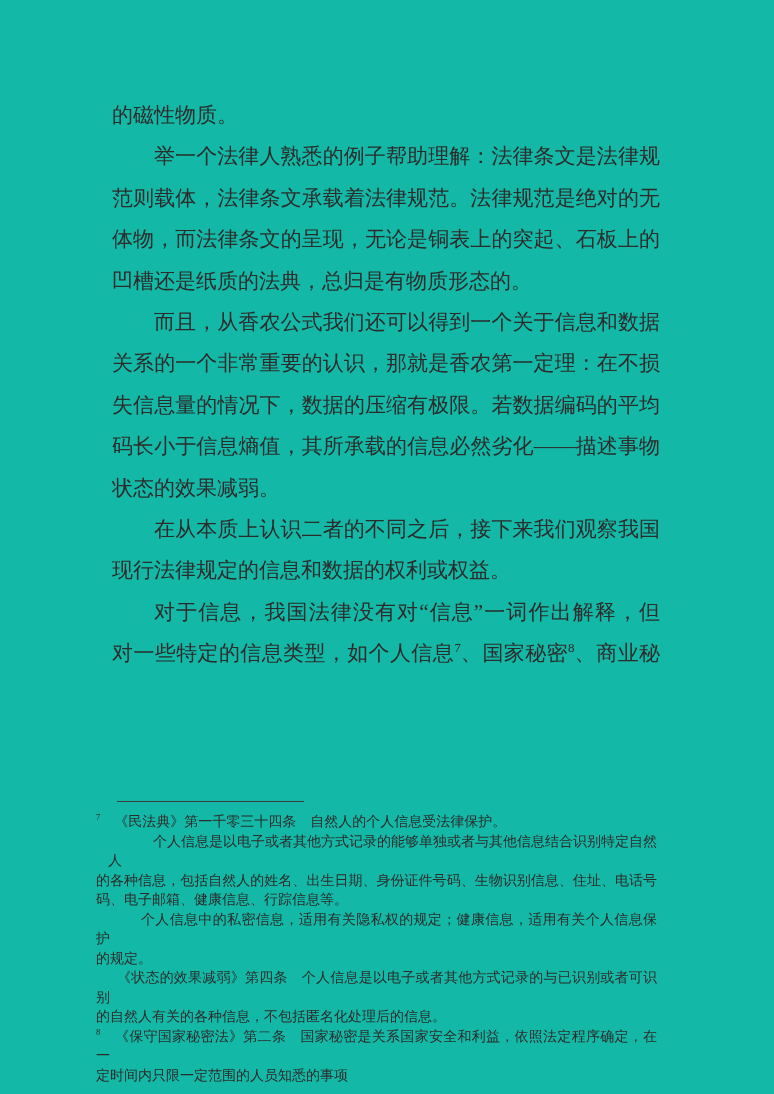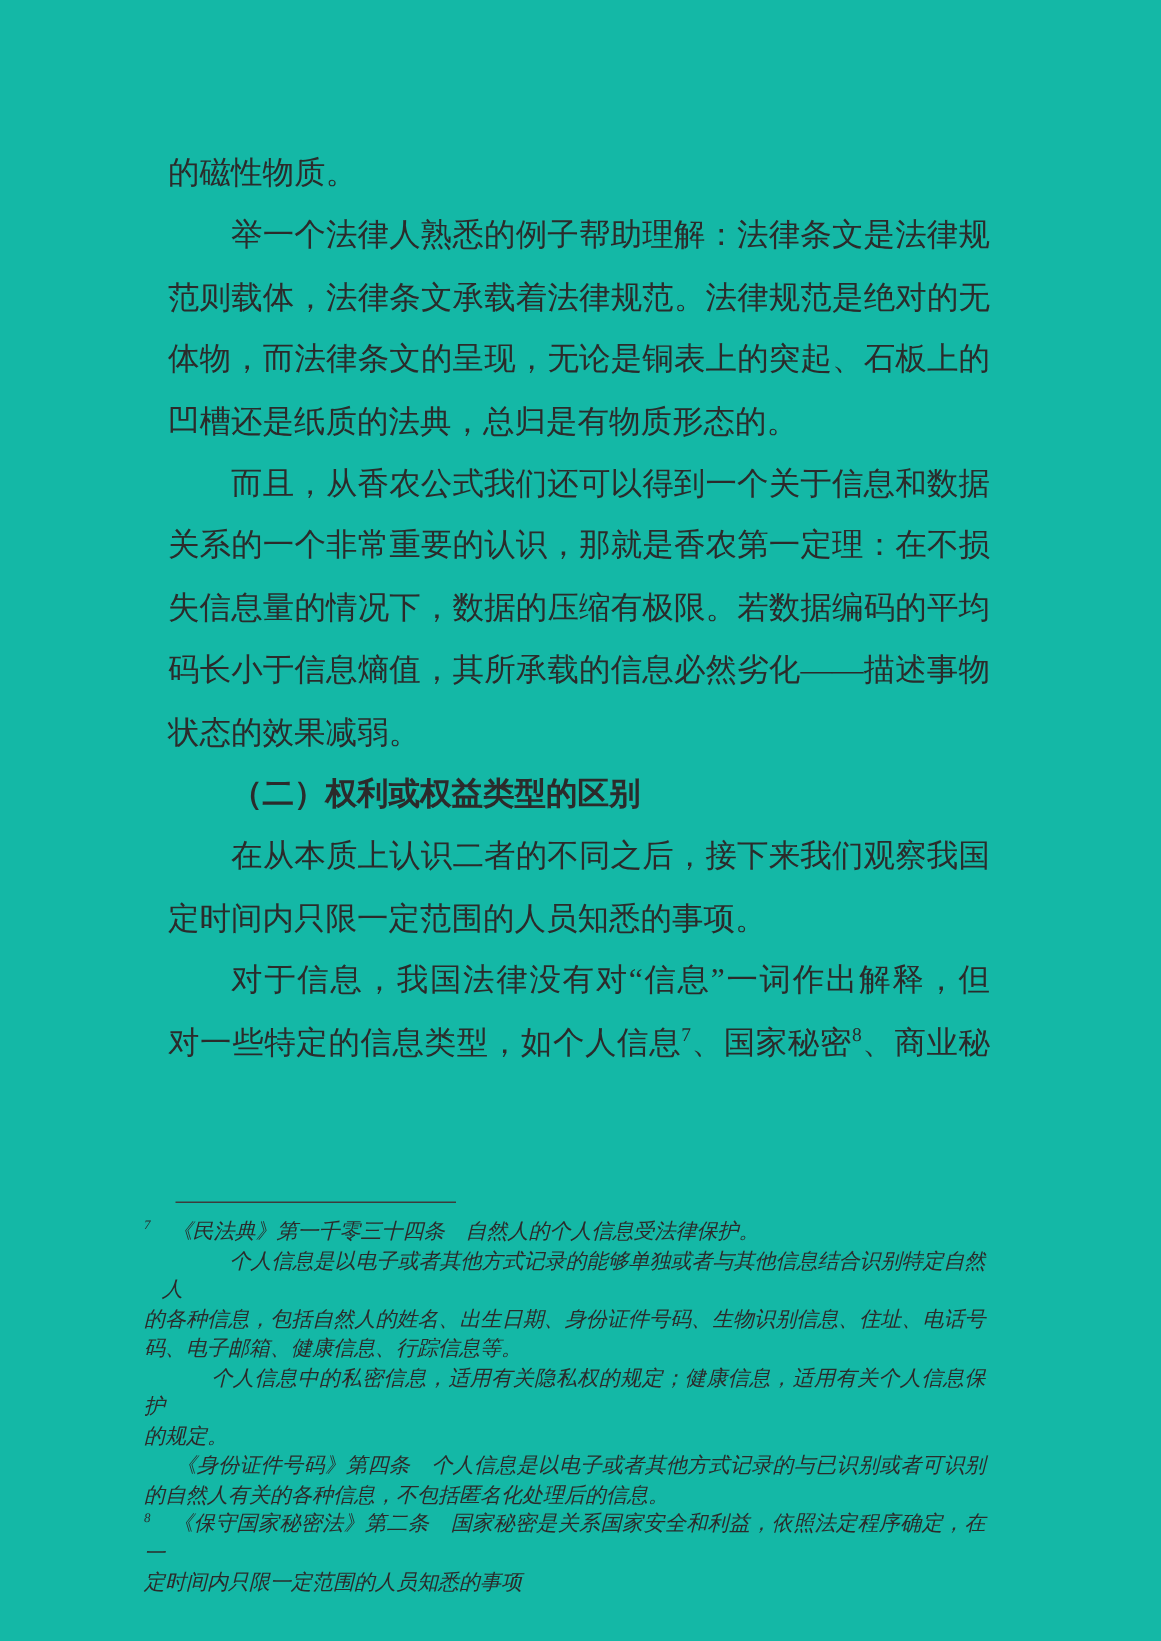--- a/index.html
+++ b/index.html
@@ -51,21 +51,20 @@
     height: 1px;
     background: #3c3c3c;
   }
   .footnotes {
     position: absolute;
     left: 96px;
     top: 812px;
     width: 561px;
     font-size: 14px;
     line-height: 19.5px;
-    font-style: italic;
   }
   .footnotes .fn-line {
     text-align: justify;
     text-align-last: left;
   }
   .footnotes .fn-line.full {
     text-align-last: justify;
   }
 </style>
 </head>
@@ -76,32 +75,31 @@
       <div class="line">的磁性物质。</div>
       <div class="line full p-indent">举一个法律人熟悉的例子帮助理解：法律条文是法律规</div>
       <div class="line full">范则载体，法律条文承载着法律规范。法律规范是绝对的无</div>
       <div class="line full">体物，而法律条文的呈现，无论是铜表上的突起、石板上的</div>
       <div class="line">凹槽还是纸质的法典，总归是有物质形态的。</div>
       <div class="line full p-indent">而且，从香农公式我们还可以得到一个关于信息和数据</div>
       <div class="line full">关系的一个非常重要的认识，那就是香农第一定理：在不损</div>
       <div class="line full">失信息量的情况下，数据的压缩有极限。若数据编码的平均</div>
       <div class="line full">码长小于信息熵值，其所承载的信息必然劣化——描述事物</div>
       <div class="line">状态的效果减弱。</div>
-      <div class="line heading p-indent">（二）权利或权益类型的区别</div>
       <div class="line full p-indent">在从本质上认识二者的不同之后，接下来我们观察我国</div>
-      <div class="line">定时间内只限一定范围的人员知悉的事项。</div>
+      <div class="line">现行法律规定的信息和数据的权利或权益。</div>
       <div class="line full p-indent">对于信息，我国法律没有对“信息”一词作出解释，但</div>
       <div class="line full">对一些特定的信息类型，如个人信息<sup>7</sup>、国家秘密<sup>8</sup>、商业秘</div>
     </div>
   <div class="fn-divider" style="display: block;"></div>
   <div class="footnotes">
       <div class="fn-line"><sup>7</sup>　《民法典》第一千零三十四条　自然人的个人信息受法律保护。</div>
       <div class="fn-line full" style="text-indent: 45px; margin-left: 12px;">个人信息是以电子或者其他方式记录的能够单独或者与其他信息结合识别特定自然人</div>
       <div class="fn-line full">的各种信息，包括自然人的姓名、出生日期、身份证件号码、生物识别信息、住址、电话号</div>
       <div class="fn-line">码、电子邮箱、健康信息、行踪信息等。</div>
       <div class="fn-line full" style="text-indent: 45px;">个人信息中的私密信息，适用有关隐私权的规定；健康信息，适用有关个人信息保护</div>
       <div class="fn-line">的规定。</div>
-      <div class="fn-line full" style="text-indent: 21px;">《身份证件号码》第四条　个人信息是以电子或者其他方式记录的与已识别或者可识别</div>
+      <div class="fn-line full" style="text-indent: 21px;">《状态的效果减弱》第四条　个人信息是以电子或者其他方式记录的与已识别或者可识别</div>
       <div class="fn-line">的自然人有关的各种信息，不包括匿名化处理后的信息。</div>
       <div class="fn-line full"><sup>8</sup>　《保守国家秘密法》第二条　国家秘密是关系国家安全和利益，依照法定程序确定，在一</div>
       <div class="fn-line">定时间内只限一定范围的人员知悉的事项</div>
     </div>
 </div>
 
 </body></html>

